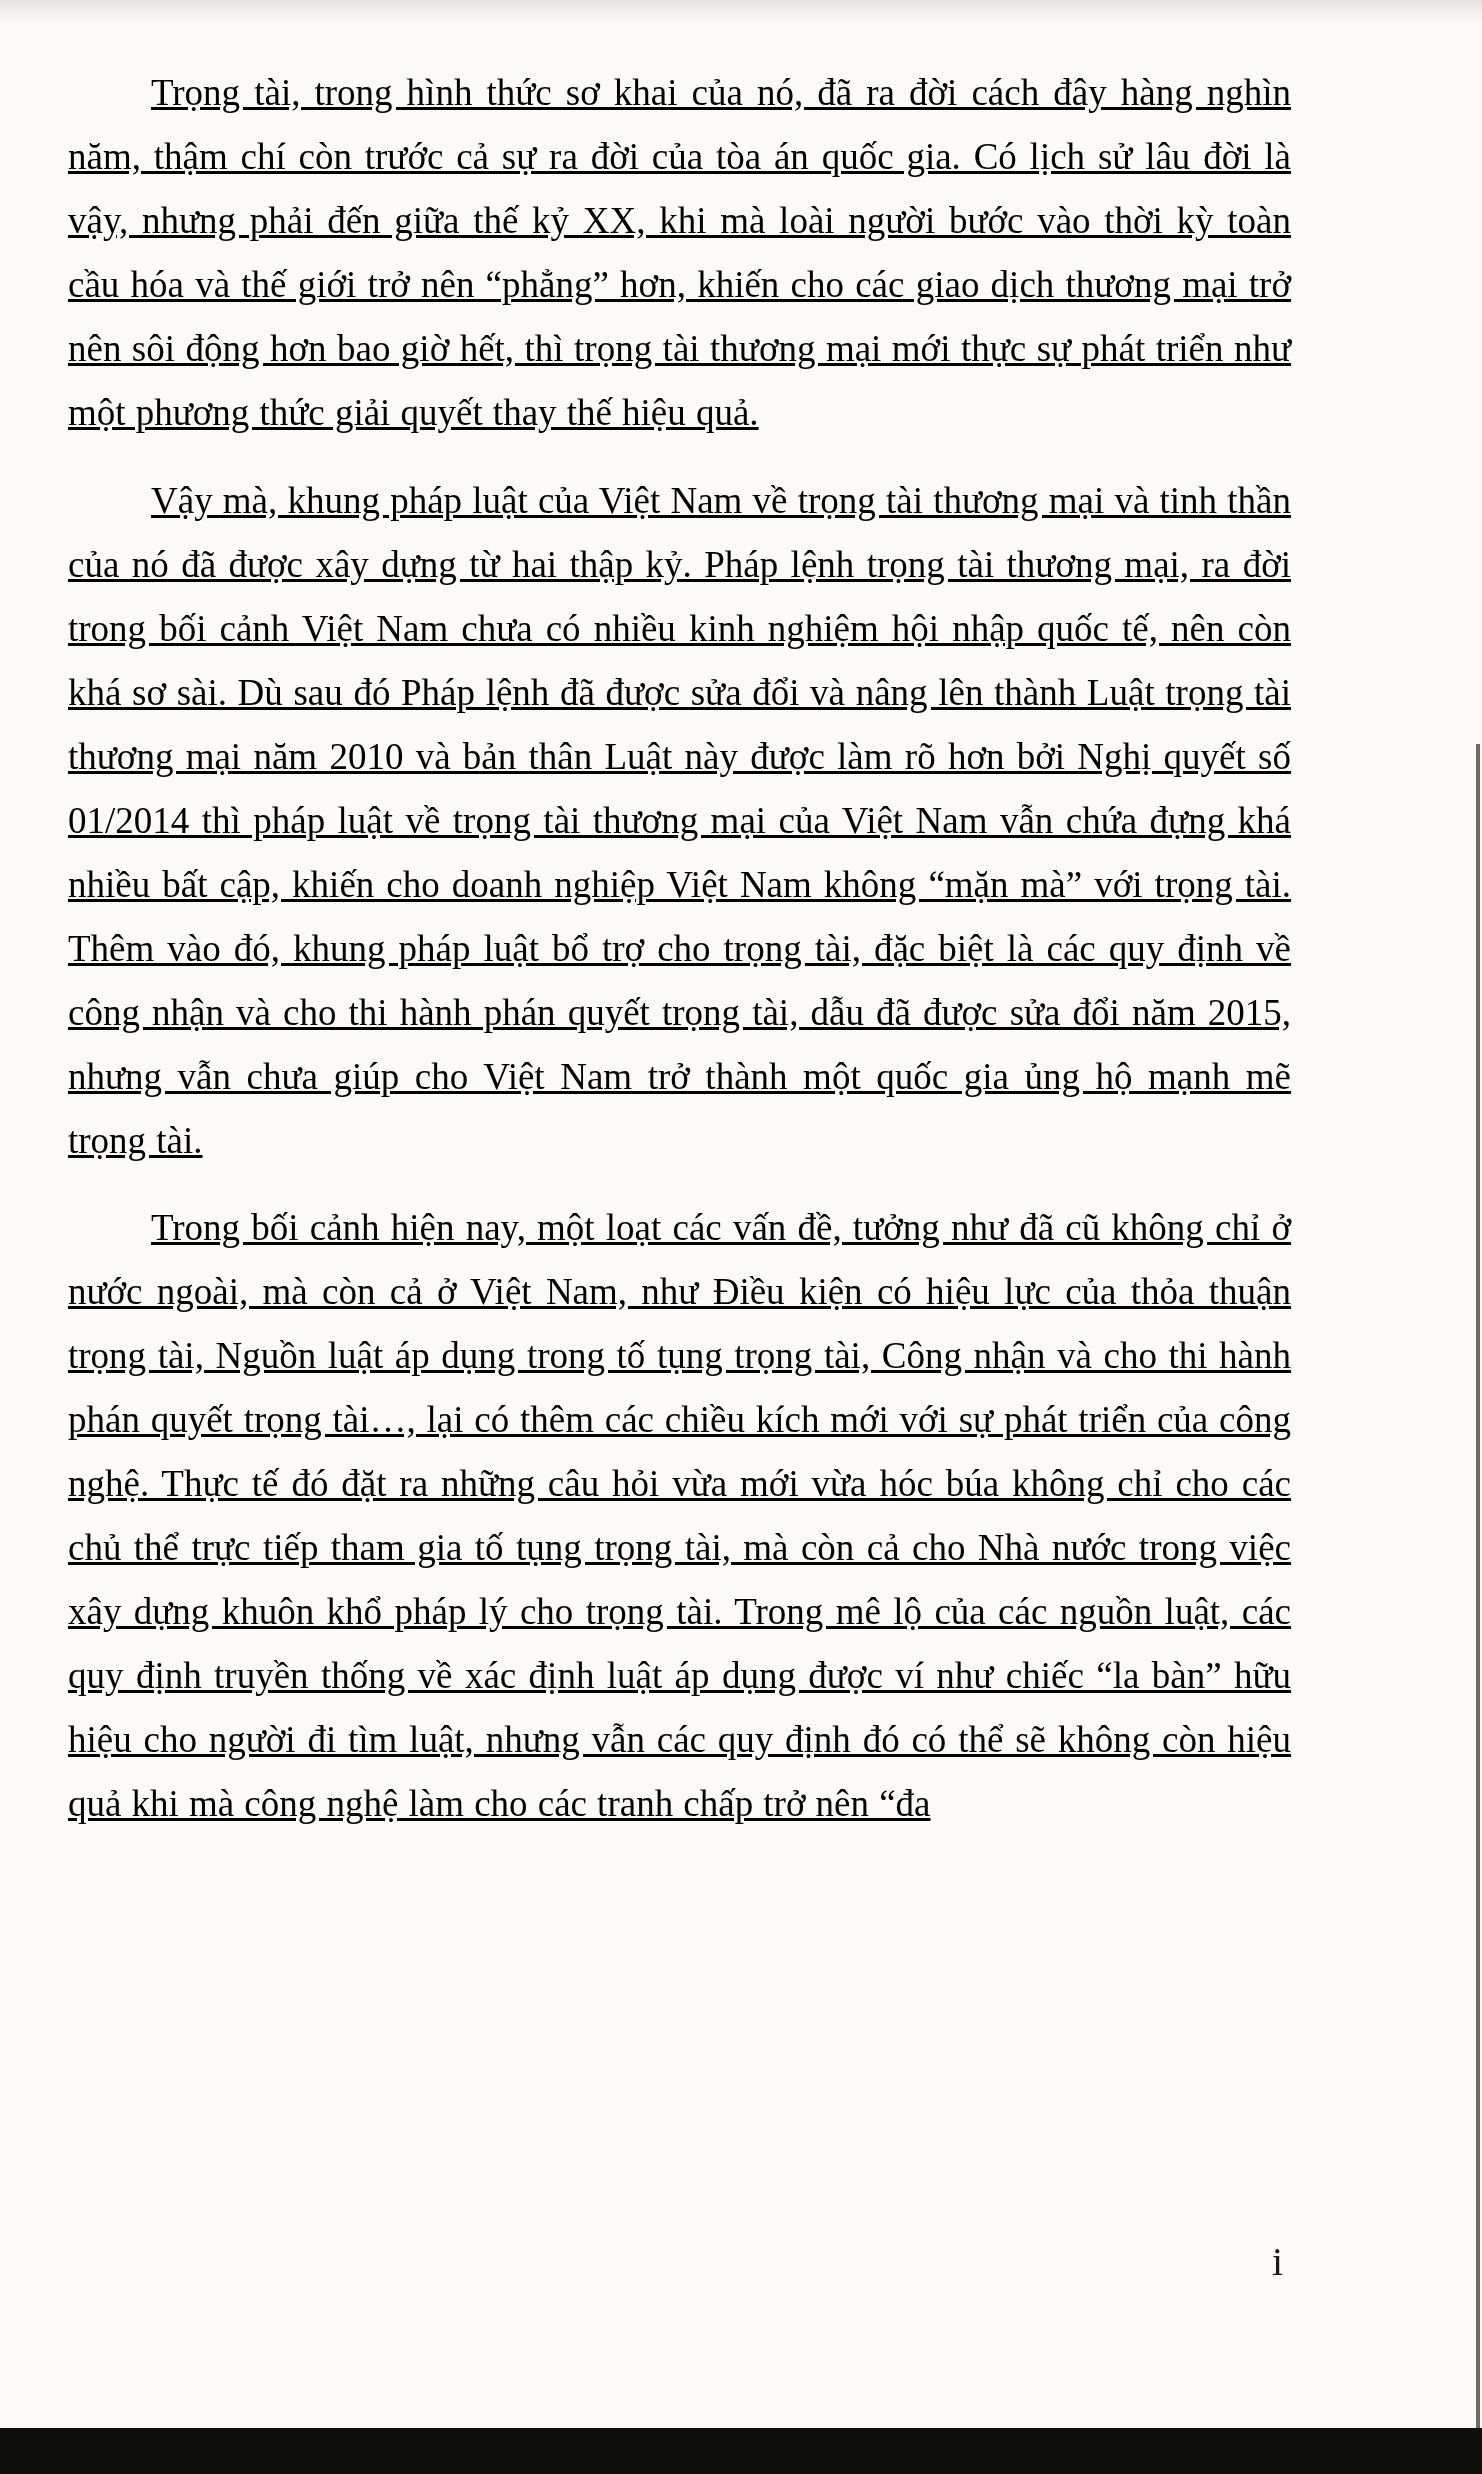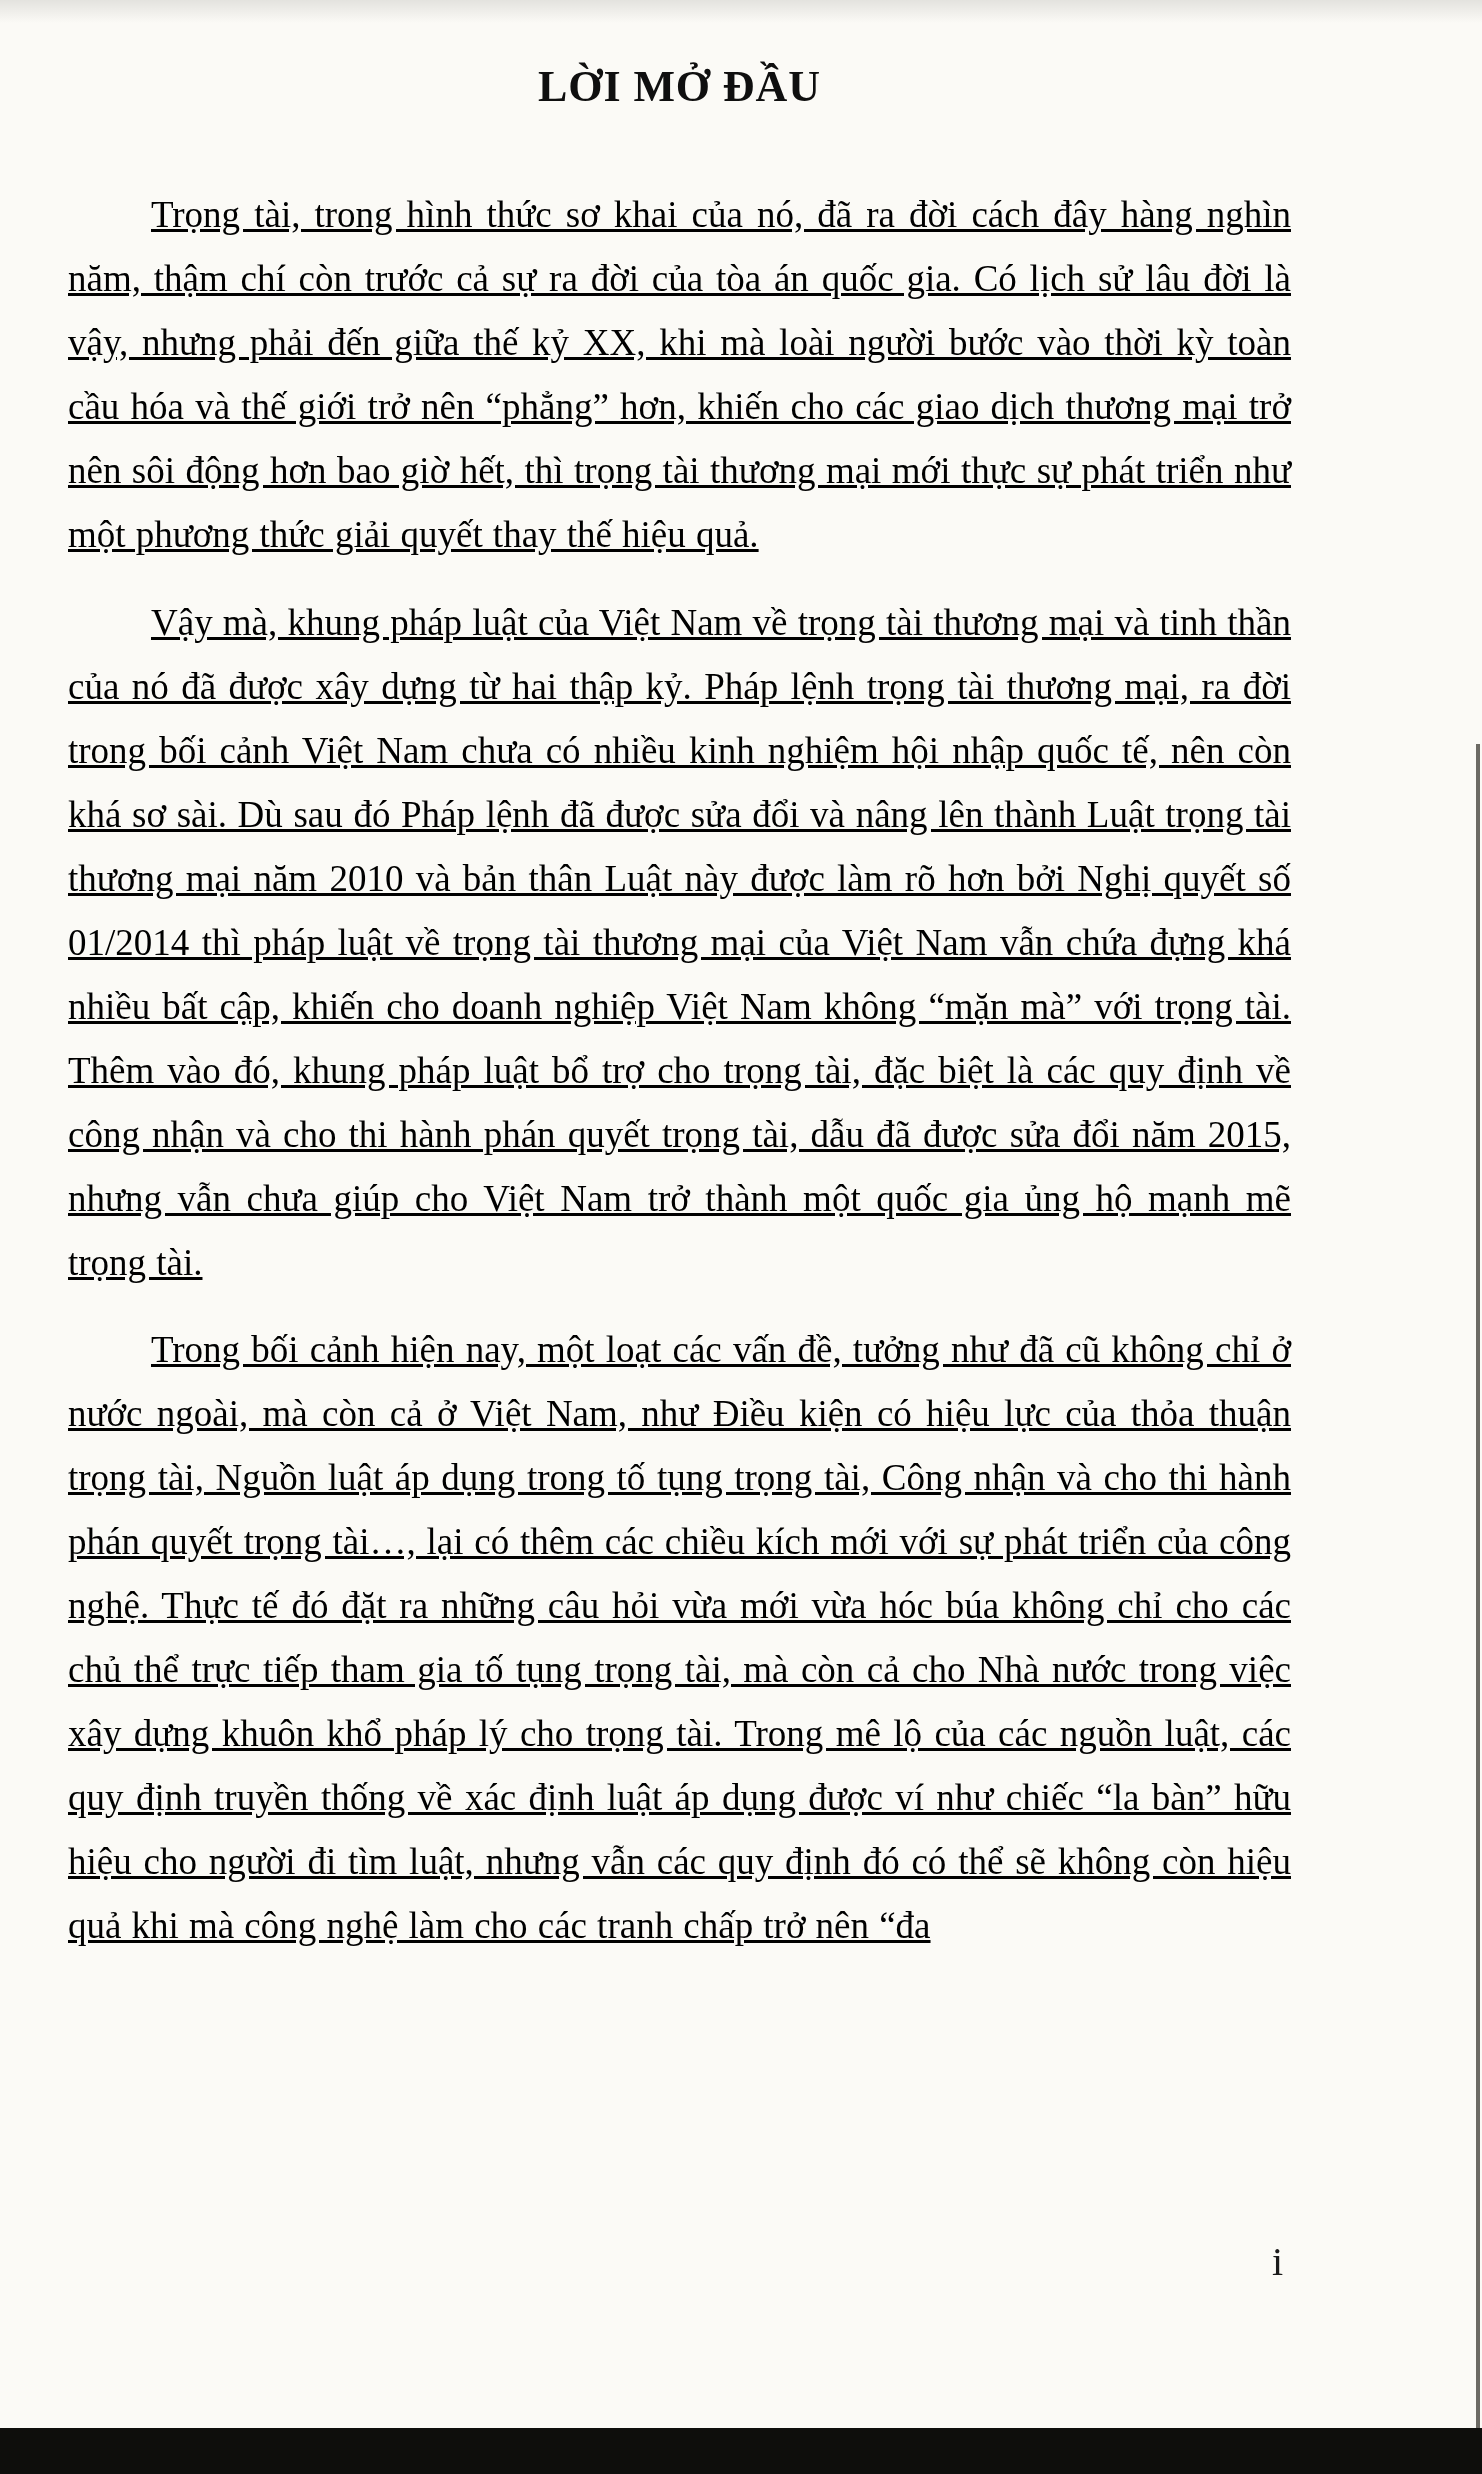--- a/index.html
+++ b/index.html
@@ -73,21 +73,20 @@
     width: 100%;
     height: 47px;
     background: #0e0e0c;
   }
 </style>
 </head>
 <body>
 
 <div class="page">
   <div class="text-block">
-    <h1 class="title">LỜI MỞ ĐẦU</h1>
     <p class="body-par">Trọng tài, trong hình thức sơ khai của nó, đã ra đời cách đây hàng nghìn năm, thậm chí còn trước cả sự ra đời của tòa án quốc gia. Có lịch sử lâu đời là vậy, nhưng phải đến giữa thế kỷ XX, khi mà loài người bước vào thời kỳ toàn cầu hóa và thế giới trở nên “phẳng” hơn, khiến cho các giao dịch thương mại trở nên sôi động hơn bao giờ hết, thì trọng tài thương mại mới thực sự phát triển như một phương thức giải quyết thay thế hiệu quả.</p>
     <p class="body-par">Vậy mà, khung pháp luật của Việt Nam về trọng tài thương mại và tinh thần của nó đã được xây dựng từ hai thập kỷ. Pháp lệnh trọng tài thương mại, ra đời trong bối cảnh Việt Nam chưa có nhiều kinh nghiệm hội nhập quốc tế, nên còn khá sơ sài. Dù sau đó Pháp lệnh đã được sửa đổi và nâng lên thành Luật trọng tài thương mại năm 2010 và bản thân Luật này được làm rõ hơn bởi Nghị quyết số 01/2014 thì pháp luật về trọng tài thương mại của Việt Nam vẫn chứa đựng khá nhiều bất cập, khiến cho doanh nghiệp Việt Nam không “mặn mà” với trọng tài. Thêm vào đó, khung pháp luật bổ trợ cho trọng tài, đặc biệt là các quy định về công nhận và cho thi hành phán quyết trọng tài, dẫu đã được sửa đổi năm 2015, nhưng vẫn chưa giúp cho Việt Nam trở thành một quốc gia ủng hộ mạnh mẽ trọng tài.</p>
     <p class="body-par">Trong bối cảnh hiện nay, một loạt các vấn đề, tưởng như đã cũ không chỉ ở nước ngoài, mà còn cả ở Việt Nam, như Điều kiện có hiệu lực của thỏa thuận trọng tài, Nguồn luật áp dụng trong tố tụng trọng tài, Công nhận và cho thi hành phán quyết trọng tài…, lại có thêm các chiều kích mới với sự phát triển của công nghệ. Thực tế đó đặt ra những câu hỏi vừa mới vừa hóc búa không chỉ cho các chủ thể trực tiếp tham gia tố tụng trọng tài, mà còn cả cho Nhà nước trong việc xây dựng khuôn khổ pháp lý cho trọng tài. Trong mê lộ của các nguồn luật, các quy định truyền thống về xác định luật áp dụng được ví như chiếc “la bàn” hữu hiệu cho người đi tìm luật, nhưng vẫn các quy định đó có thể sẽ không còn hiệu quả khi mà công nghệ làm cho các tranh chấp trở nên “đa</p>
   </div>
 
   <div class="page-number">i</div>
 
   <div class="scan-edge-right"></div>
   <div class="scan-band-bottom"></div>
 </div>

